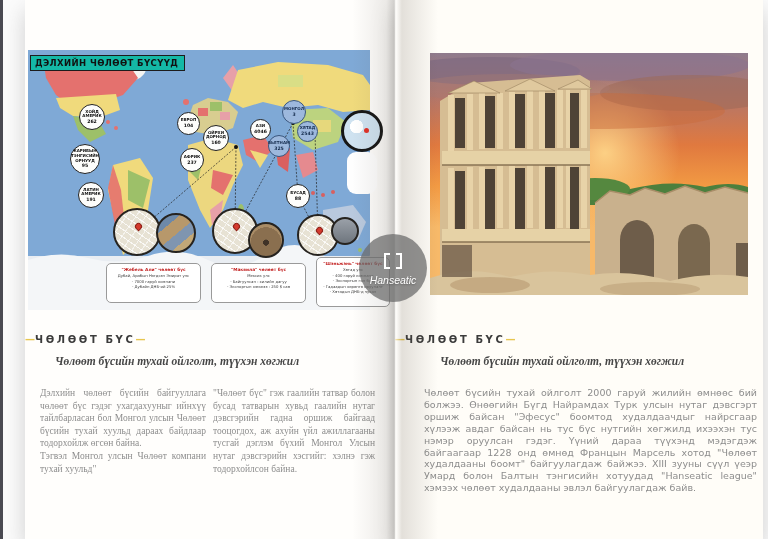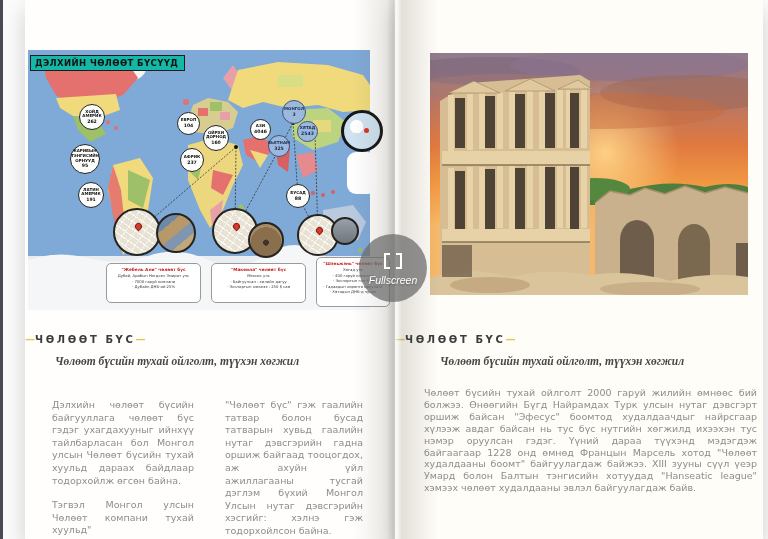--- a/index.html
+++ b/index.html
@@ -55,21 +55,21 @@
   
   .sec-head{position:absolute;left:0;right:0;top:334px;text-align:left;font-size:10px;font-weight:600;
     letter-spacing:2.6px;color:#3c3c3c;}
   .sec-head .dash{color:#e7c64f;font-weight:bold;letter-spacing:0;}
   .subtitle{position:absolute;top:355px;font-family:"Liberation Serif","DejaVu Serif",serif;
     font-style:italic;font-weight:bold;font-size:11.5px;color:#474747;}
   #left-page .subtitle{left:30px;}
   #right-page .subtitle{left:45px;}
 
   .body-col{position:absolute;top:387px;text-align:justify;color:#8d8d8d;font-size:9.5px;line-height:12.6px;}
-  .body-col p{margin:12px;}
+  .body-col p{margin:0;font-family:Liberation Serif, serif;}
   #col1{left:15px;width:166px;}
   #col2{left:188px;width:162px;}
   .body-right{position:absolute;left:29px;top:387px;width:333px;text-align:justify;color:#8d8d8d;
     font-size:9.5px;line-height:11.9px;}
 
   
   .photo-wrap{position:absolute;left:35px;top:53px;width:318px;height:242px;}
 
   
   .fullscreen-btn{position:absolute;left:359px;top:234px;width:68px;height:68px;border-radius:50%;
@@ -349,15 +349,15 @@
     </div>
   </div>
 
   <div class="gutter"></div>
 
   <div class="fullscreen-btn">
     <svg width="24" height="22" viewBox="0 0 24 22">
       <path d="M9,4 H4 V18 H9" fill="none" stroke="#fff" stroke-width="2"></path>
       <path d="M15,4 H20 V18 H15" fill="none" stroke="#fff" stroke-width="2"></path>
     </svg>
-    <span class="fs-label">Fullscreen</span>
+    <span class="fs-label">Hanseatic</span>
   </div>
 </div>
 
 </body></html>

